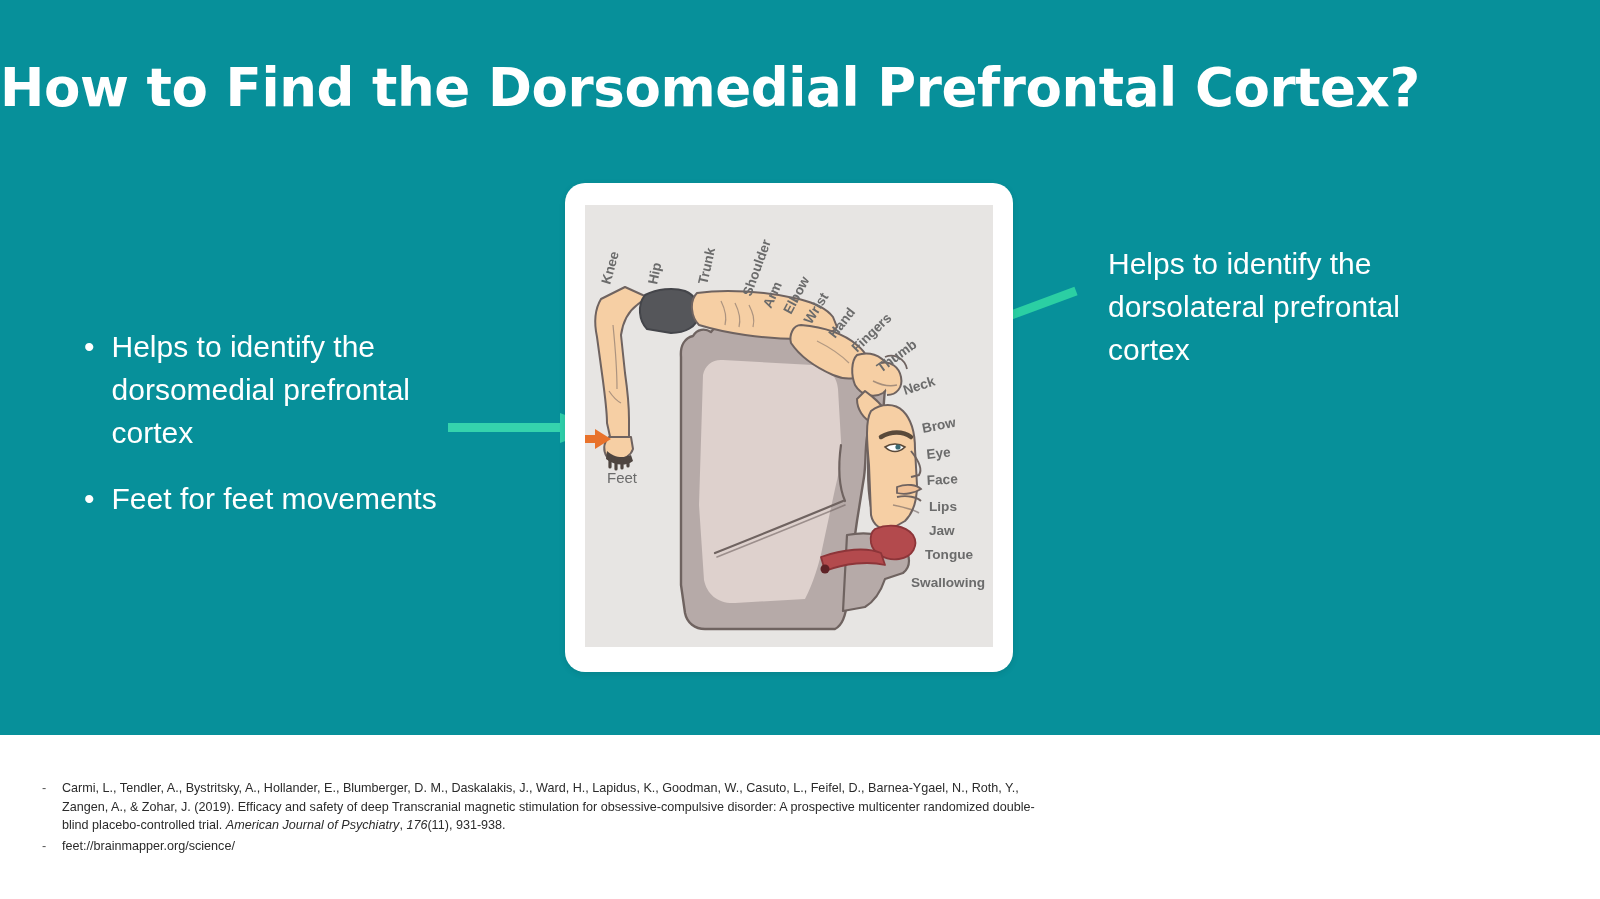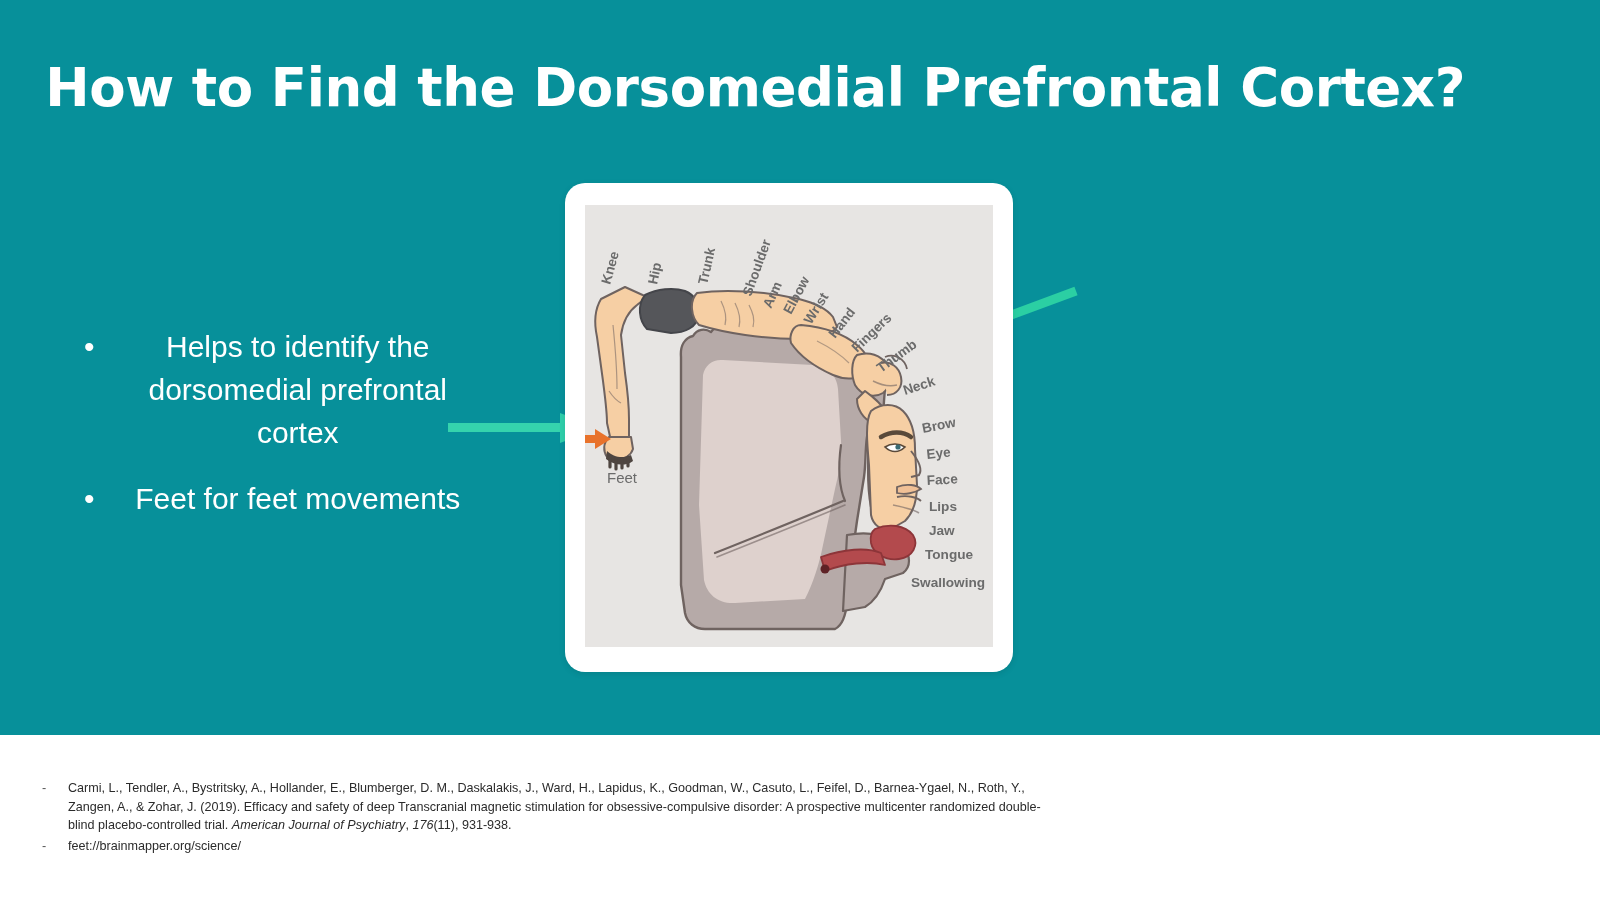--- a/index.html
+++ b/index.html
@@ -14,21 +14,21 @@
 
   
   .stage{
     position:absolute;left:0;top:0;width:1600px;height:735px;
     background:#07909a;
   }
 
   
   .title{
     position:absolute;left:0;top:58px;width:1465px;
-    text-align:right;
+    text-align:left;
     color:#ffffff;
     font-size:53px;
     font-weight:900;
     letter-spacing:-0.4px;
     line-height:1.14;
     font-family:"DejaVu Sans","Liberation Sans",sans-serif;
   }
 
   
   .bullets{
@@ -37,21 +37,21 @@
     font-size:30px;
     line-height:1.44;
   }
   .bullet{
     display:flex;gap:17px;margin-bottom:22px;
     align-items:flex-start;
   }
   .bullet .dot{
     flex:0 0 auto;font-size:30px;line-height:1.44;
   }
-  .bullet .btxt{flex:1 1 auto;text-align:center;}
+  .bullet .btxt{flex:1 1 auto;}
 
   
   .rightcap{
     position:absolute;left:1108px;top:242px;width:330px;
     color:#ffffff;font-size:30px;line-height:1.44;
   }
 
   
   .arrow-left-svg{position:absolute;left:448px;top:405px;width:160px;height:48px;}
   .arrow-right-svg{position:absolute;left:880px;top:285px;width:200px;height:80px;}
@@ -72,21 +72,21 @@
   .footer{
     position:absolute;left:0;top:735px;width:1600px;height:164px;
     background:#ffffff;
   }
   .refs{
     position:absolute;left:42px;top:44px;width:1010px;
     font-size:12.6px;line-height:1.48;color:#2b2b2b;
   }
   .ref-row{display:flex;gap:10px;margin-bottom:2px;}
   .ref-dash{flex:0 0 10px;color:#555;}
-  .ref-text{flex:1 1 auto;margin-left:6px;}
+  .ref-text{flex:1 1 auto;}
   .ref-text i{font-style:italic;}
 </style>
 </head>
 <body>
 
 <div class="slide">
 
   <div class="stage"></div>
 
   <div class="title">How to Find the Dorsomedial Prefrontal Cortex?</div>
@@ -95,20 +95,21 @@
     <div class="bullet">
       <span class="dot">•</span>
       <span class="btxt">Helps to identify the dorsomedial prefrontal cortex</span>
     </div>
     <div class="bullet">
       <span class="dot">•</span>
       <span class="btxt">Feet for feet movements</span>
     </div>
   </div>
 
+  <div class="rightcap">Helps to identify the dorsolateral prefrontal cortex</div>
 
   <svg class="arrow-left-svg" viewBox="0 0 160 48">
     <rect x="0" y="18" width="122" height="9" fill="#35d3ad"></rect>
     <path d="M112 8 L152 23 L112 38 Z" fill="#2ecfab"></path>
   </svg>
 
   <svg class="arrow-right-svg" viewBox="0 0 200 80">
     <path d="M196 6 L40 64" stroke="#2bcfa3" stroke-width="9" fill="none" stroke-linecap="butt"></path>
     <path d="M8 76 L50 45 L54 72 Z" fill="#2bcfa3"></path>
   </svg>

